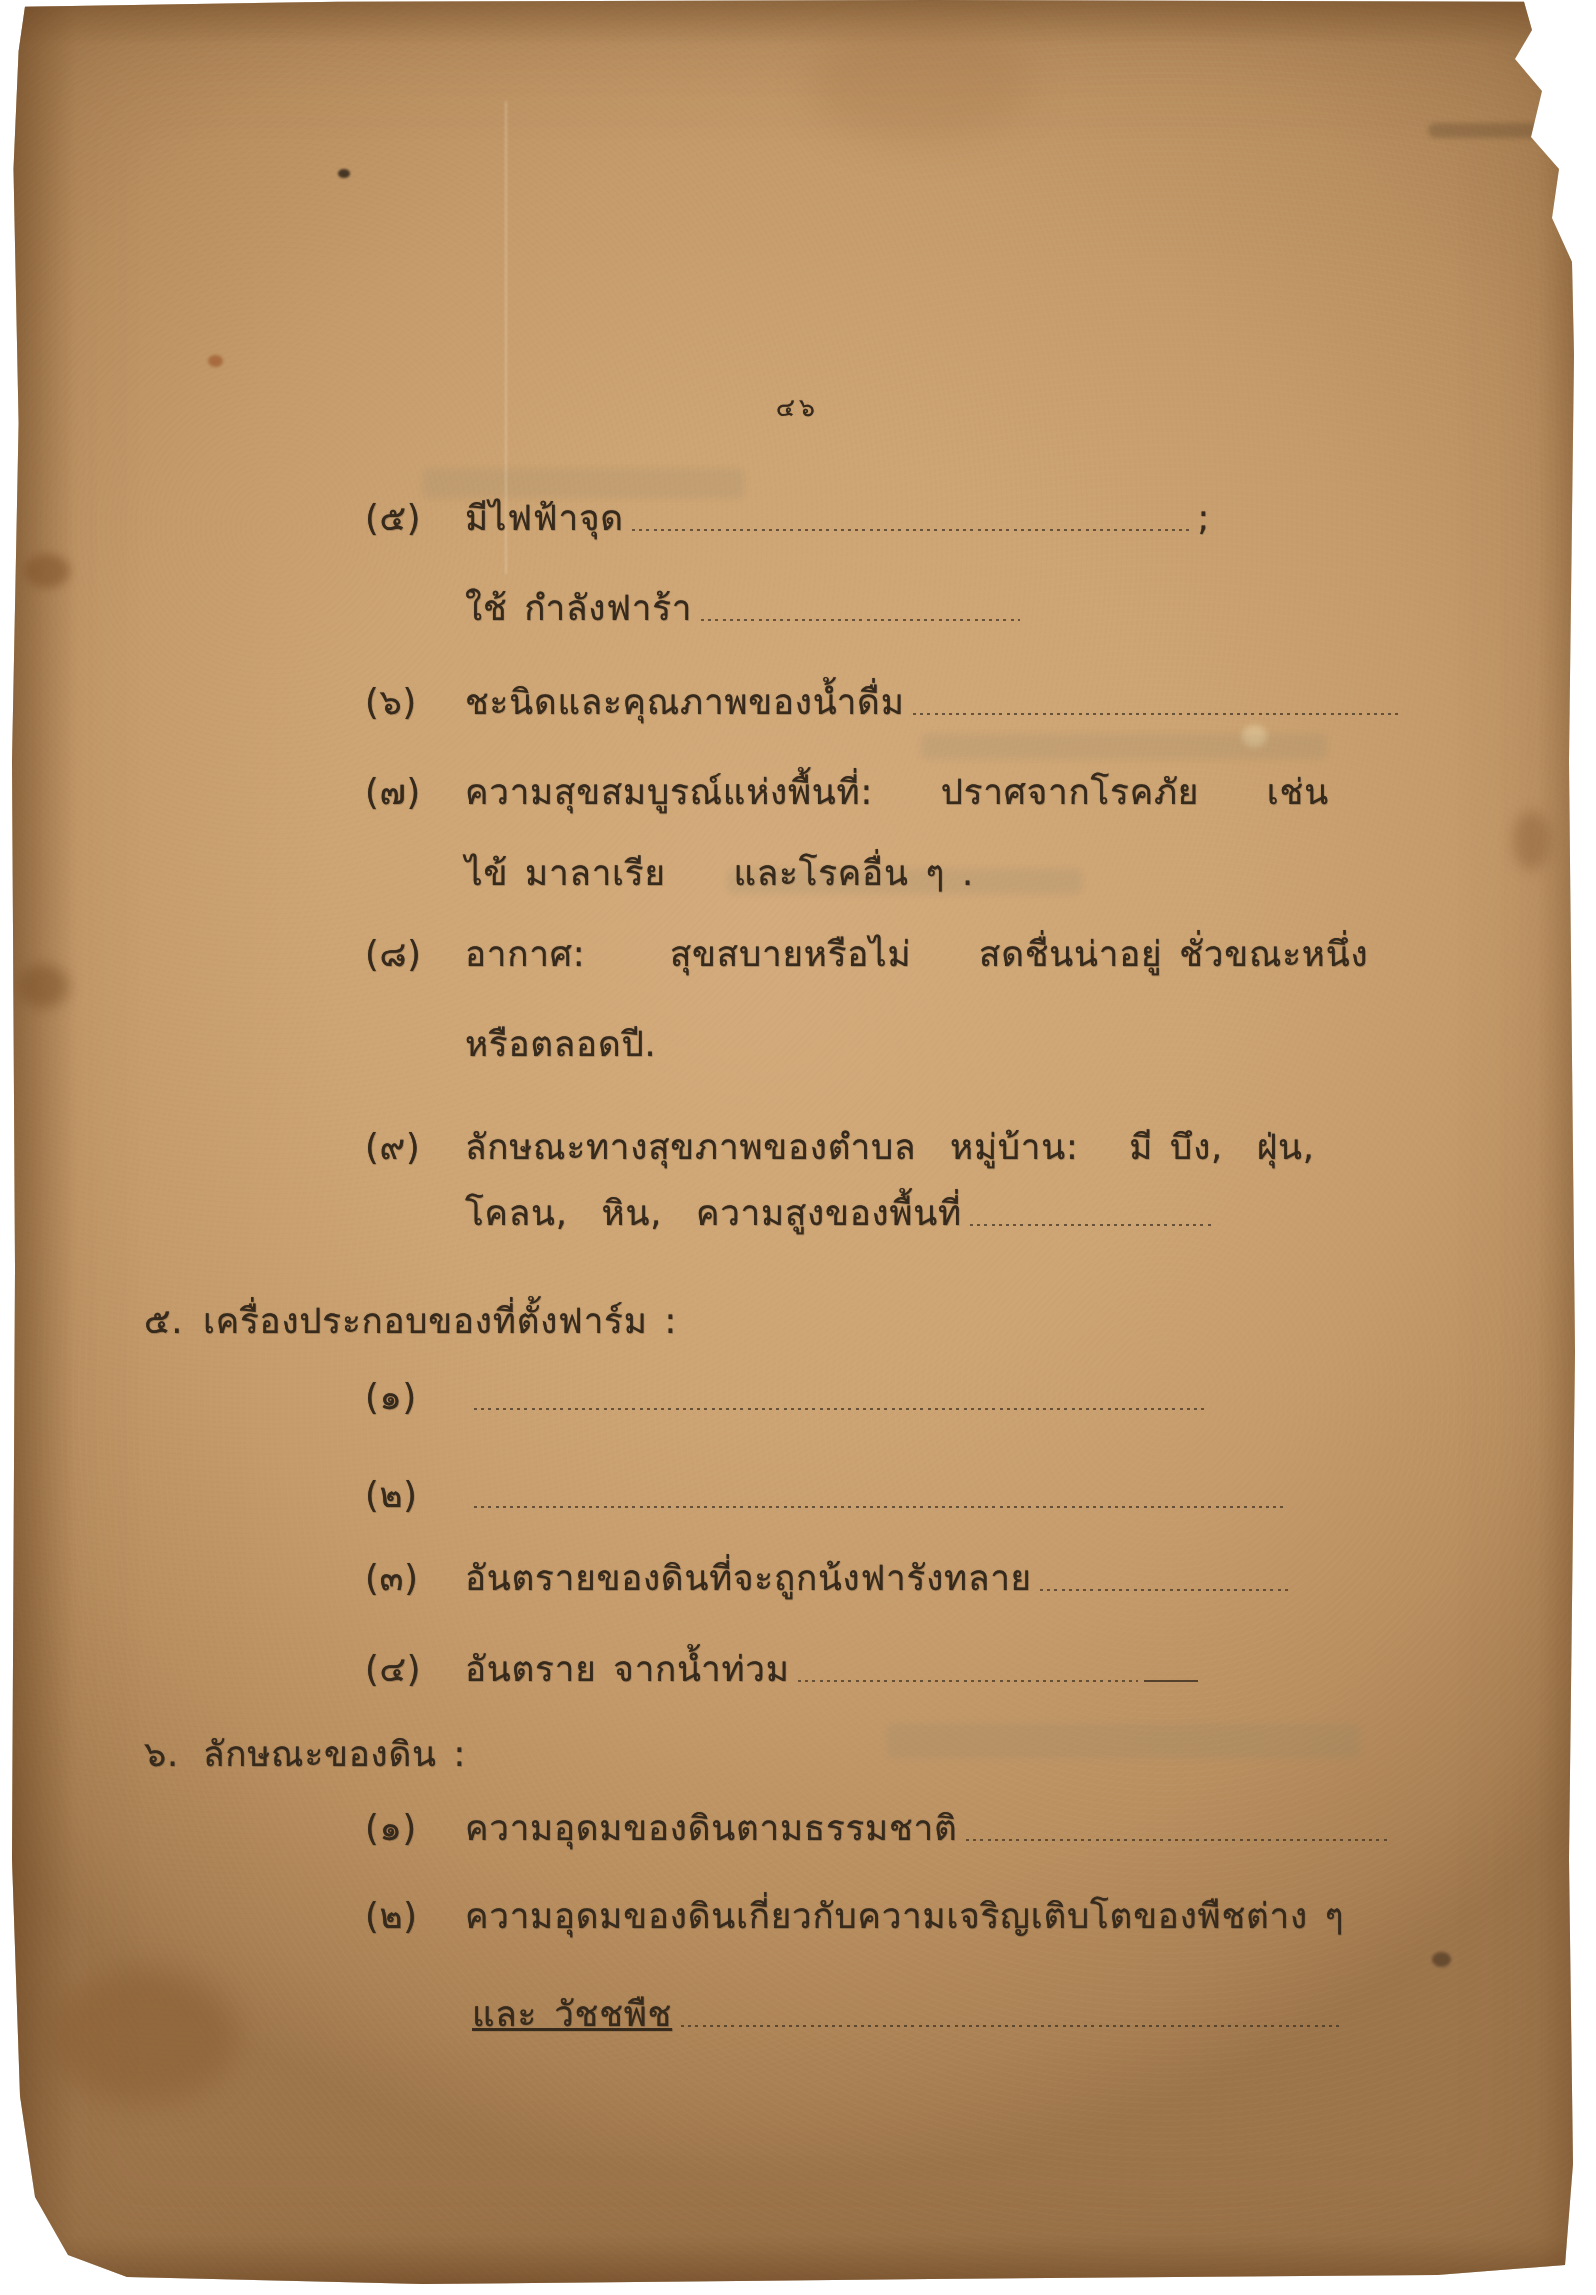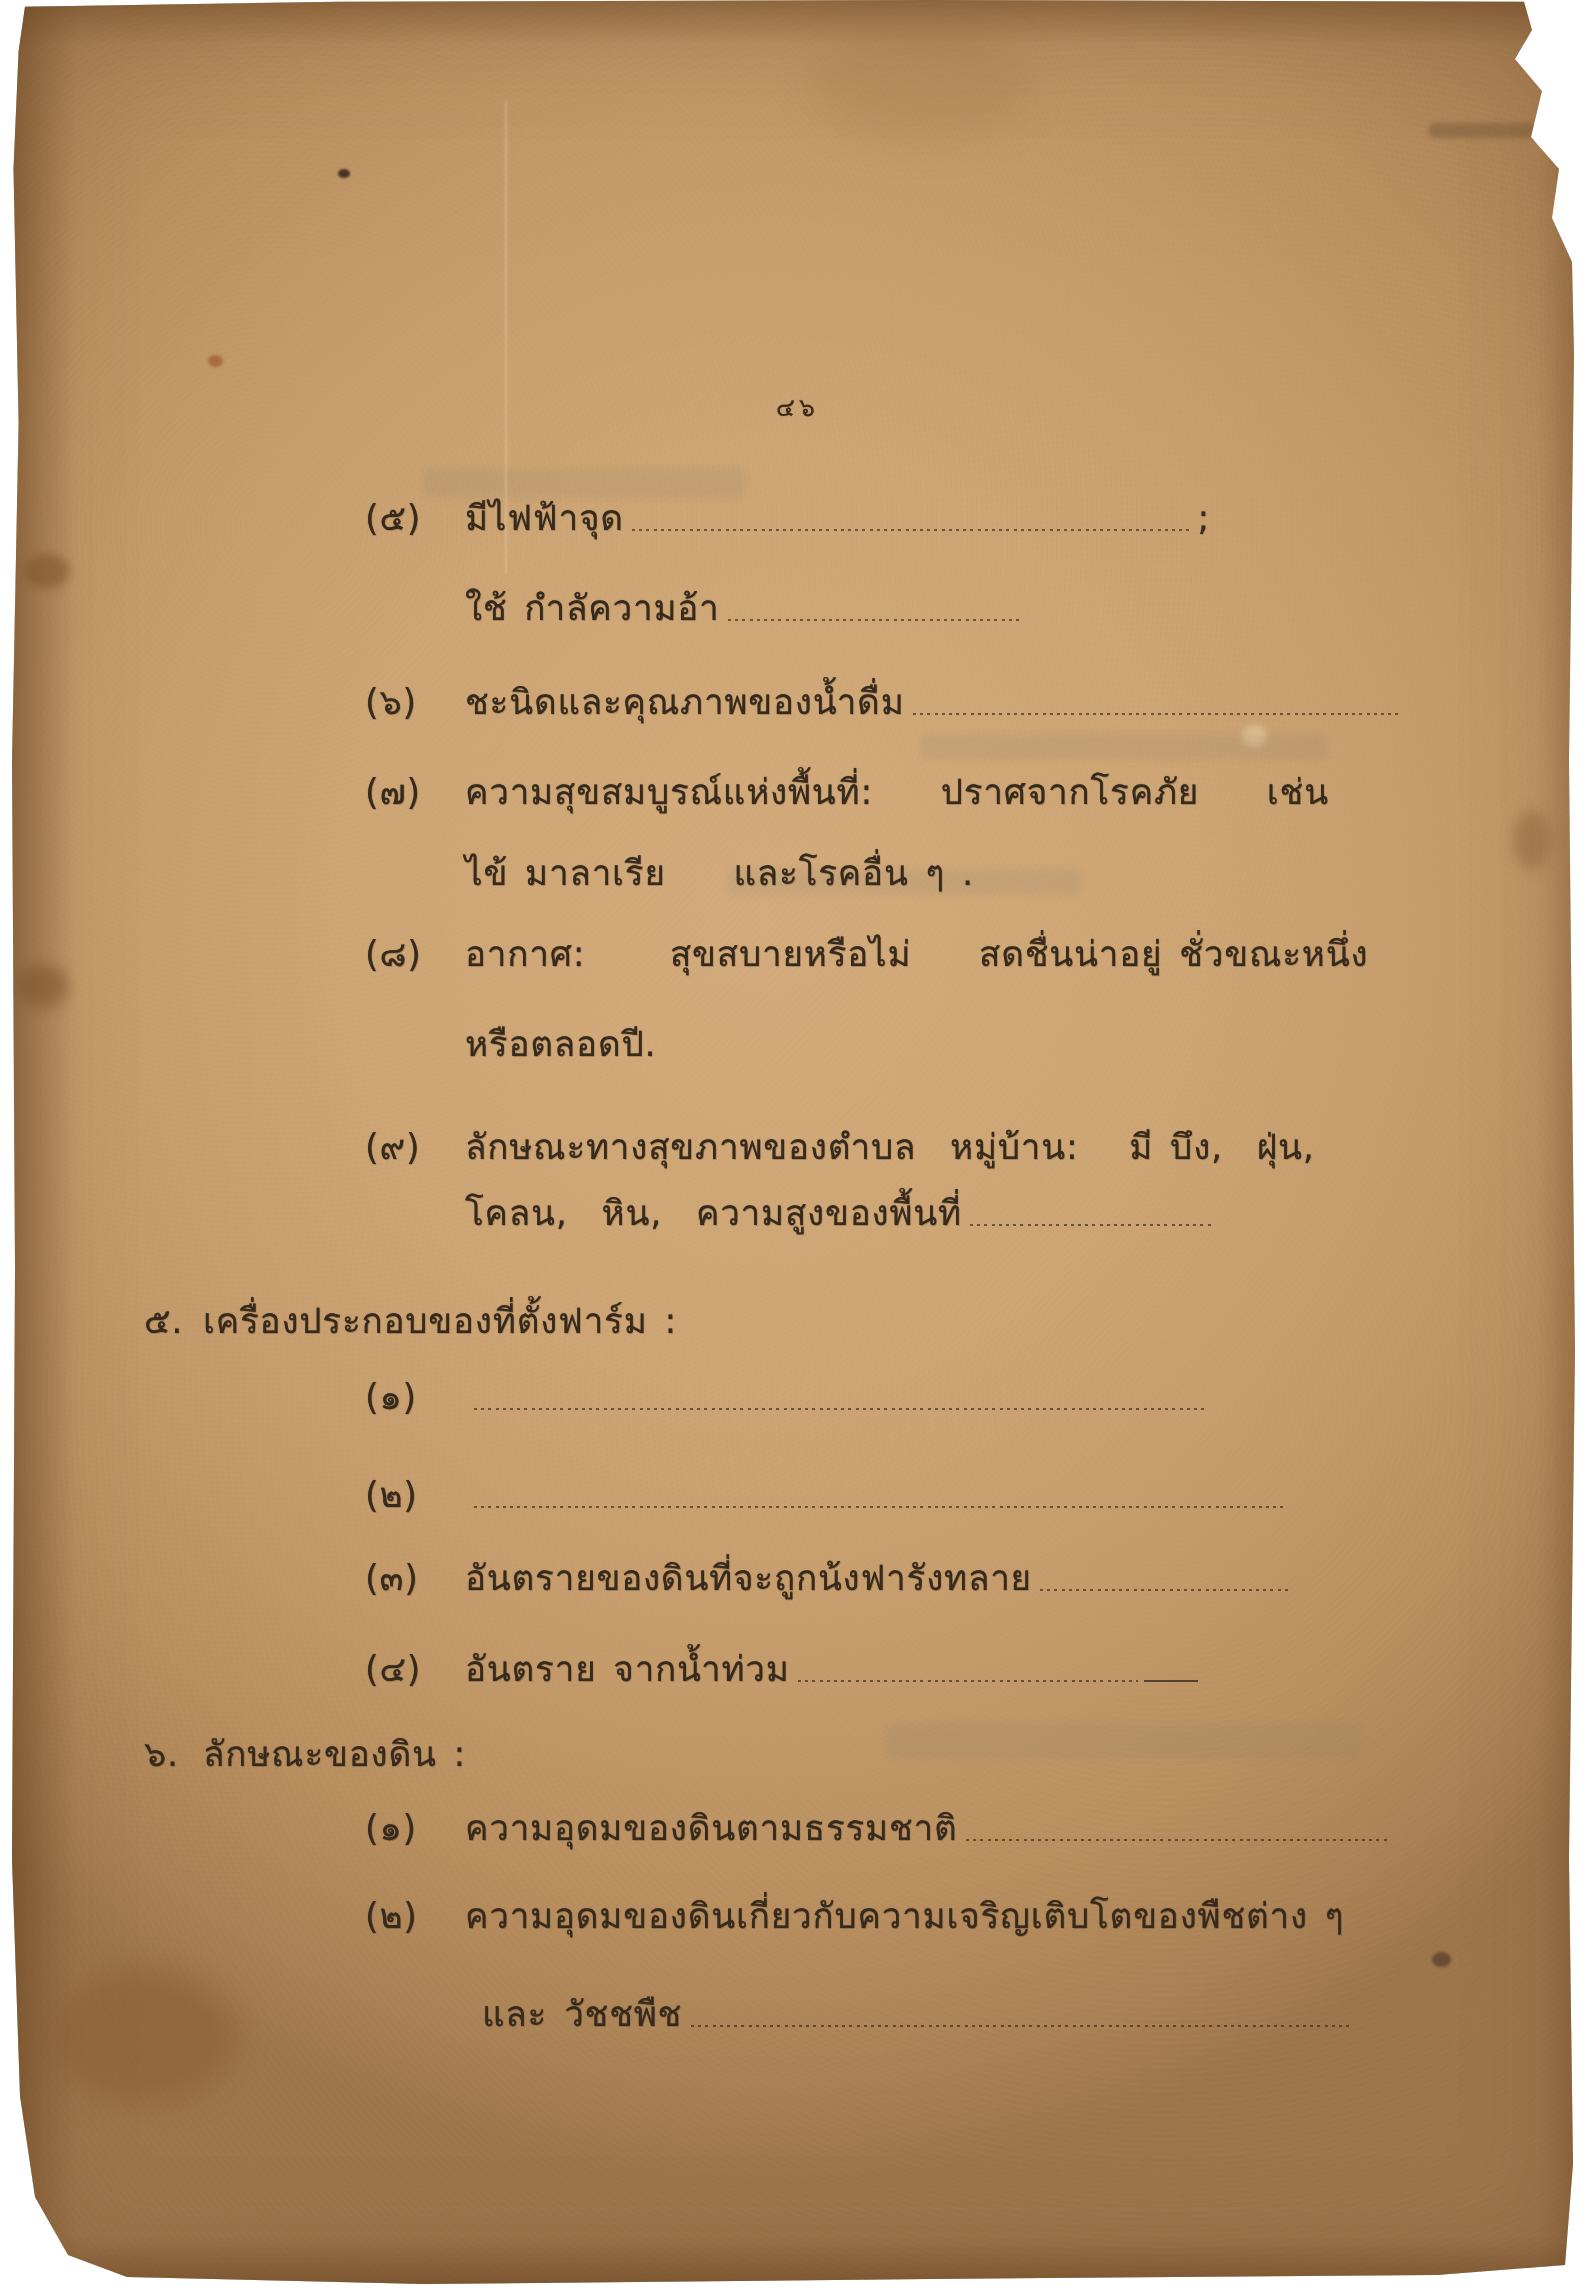--- a/index.html
+++ b/index.html
@@ -90,33 +90,33 @@
 
     <div class="ghost" style="left:423px;top:469px;width:321px;height:29px;"></div>
     <div class="ghost" style="left:921px;top:734px;width:406px;height:25px;"></div>
     <div class="ghost" style="left:727px;top:869px;width:355px;height:25px;"></div>
     <div class="ghost" style="left:887px;top:1724px;width:473px;height:34px;"></div>
     <div class="crease" style="left:505px;top:101px;width:1.7px;height:473px;background:rgba(255,245,225,.25);filter:blur(0.8px);"></div>
 
     <div class="page-number">๔๖</div>
     <div id="rows">
         <div class="row item" style="top: 497px; left: 365px; width: 845px;"><span class="num">(๕)</span><span class="txt">มีไฟฟ้าจุด</span><span class="fill"></span><span class="sfx">;</span></div>
-        <div class="row cont" style="top: 587px; left: 465px; width: 560px;"><span class="txt">ใช้ กำลัความอ้า</span><span class="fill"></span></div>
+        <div class="row cont" style="top: 587px; left: 465px; width: 560px;"><span class="txt">ใช้ กำลังฟาร้า</span><span class="fill"></span></div>
         <div class="row item" style="top: 681px; left: 365px; width: 1038px;"><span class="num">(๖)</span><span class="txt">ชะนิดและคุณภาพของน้ำดื่ม</span><span class="fill"></span></div>
         <div class="row item" style="top: 771px; left: 365px;"><span class="num">(๗)</span><span class="txt">ความสุขสมบูรณ์แห่งพื้นที่:    ปราศจากโรคภัย    เช่น</span></div>
         <div class="row cont" style="top: 852px; left: 465px;"><span class="txt">ไข้ มาลาเรีย    และโรคอื่น ๆ .</span></div>
         <div class="row item" style="top: 933px; left: 365px;"><span class="num">(๘)</span><span class="txt">อากาศ:     สุขสบายหรือไม่    สดชื่นน่าอยู่ ชั่วขณะหนึ่ง</span></div>
         <div class="row cont" style="top: 1023px; left: 465px;"><span class="txt">หรือตลอดปี.</span></div>
         <div class="row item" style="top: 1126px; left: 365px;"><span class="num">(๙)</span><span class="txt">ลักษณะทางสุขภาพของตำบล  หมู่บ้าน:   มี บึง,  ฝุ่น,</span></div>
         <div class="row cont" style="top: 1192px; left: 465px; width: 754px;"><span class="txt">โคลน,  หิน,  ความสูงของพื้นที่</span><span class="fill"></span></div>
         <div class="row section" style="top: 1300px; left: 144px;"><span class="num">๕.</span><span class="txt">เครื่องประกอบของที่ตั้งฟาร์ม :</span></div>
         <div class="row item" style="top: 1376px; left: 365px; width: 847px;"><span class="num">(๑)</span><span class="fill"></span></div>
         <div class="row item" style="top: 1474px; left: 365px; width: 923px;"><span class="num">(๒)</span><span class="fill"></span></div>
         <div class="row item" style="top: 1557px; left: 365px; width: 930px;"><span class="num">(๓)</span><span class="txt">อันตรายของดินที่จะถูกน้งฟารังทลาย</span><span class="fill"></span></div>
         <div class="row item" style="top: 1648px; left: 365px; width: 835px;"><span class="num">(๔)</span><span class="txt">อันตราย จากน้ำท่วม</span><span class="fill"></span><span class="dash"></span></div>
         <div class="row section" style="top: 1733px; left: 144px;"><span class="num">๖.</span><span class="txt">ลักษณะของดิน :</span></div>
         <div class="row item" style="top: 1807px; left: 365px; width: 1028px;"><span class="num">(๑)</span><span class="txt">ความอุดมของดินตามธรรมชาติ</span><span class="fill"></span></div>
         <div class="row item" style="top: 1895px; left: 365px;"><span class="num">(๒)</span><span class="txt">ความอุดมของดินเกี่ยวกับความเจริญเติบโตของพืชต่าง ๆ</span></div>
-        <div class="row cont" style="top: 1993px; left: 482px; width: 876px;"><span class="txt">และ วัชชพืช</span><span class="fill"></span></div>
+        <div class="row cont" style="top: 1993px; left: 472px; width: 876px; text-decoration: underline;"><span class="txt">และ วัชชพืช</span><span class="fill"></span></div>
       </div>
   </div>
 </div>
 
 
 </body></html>

